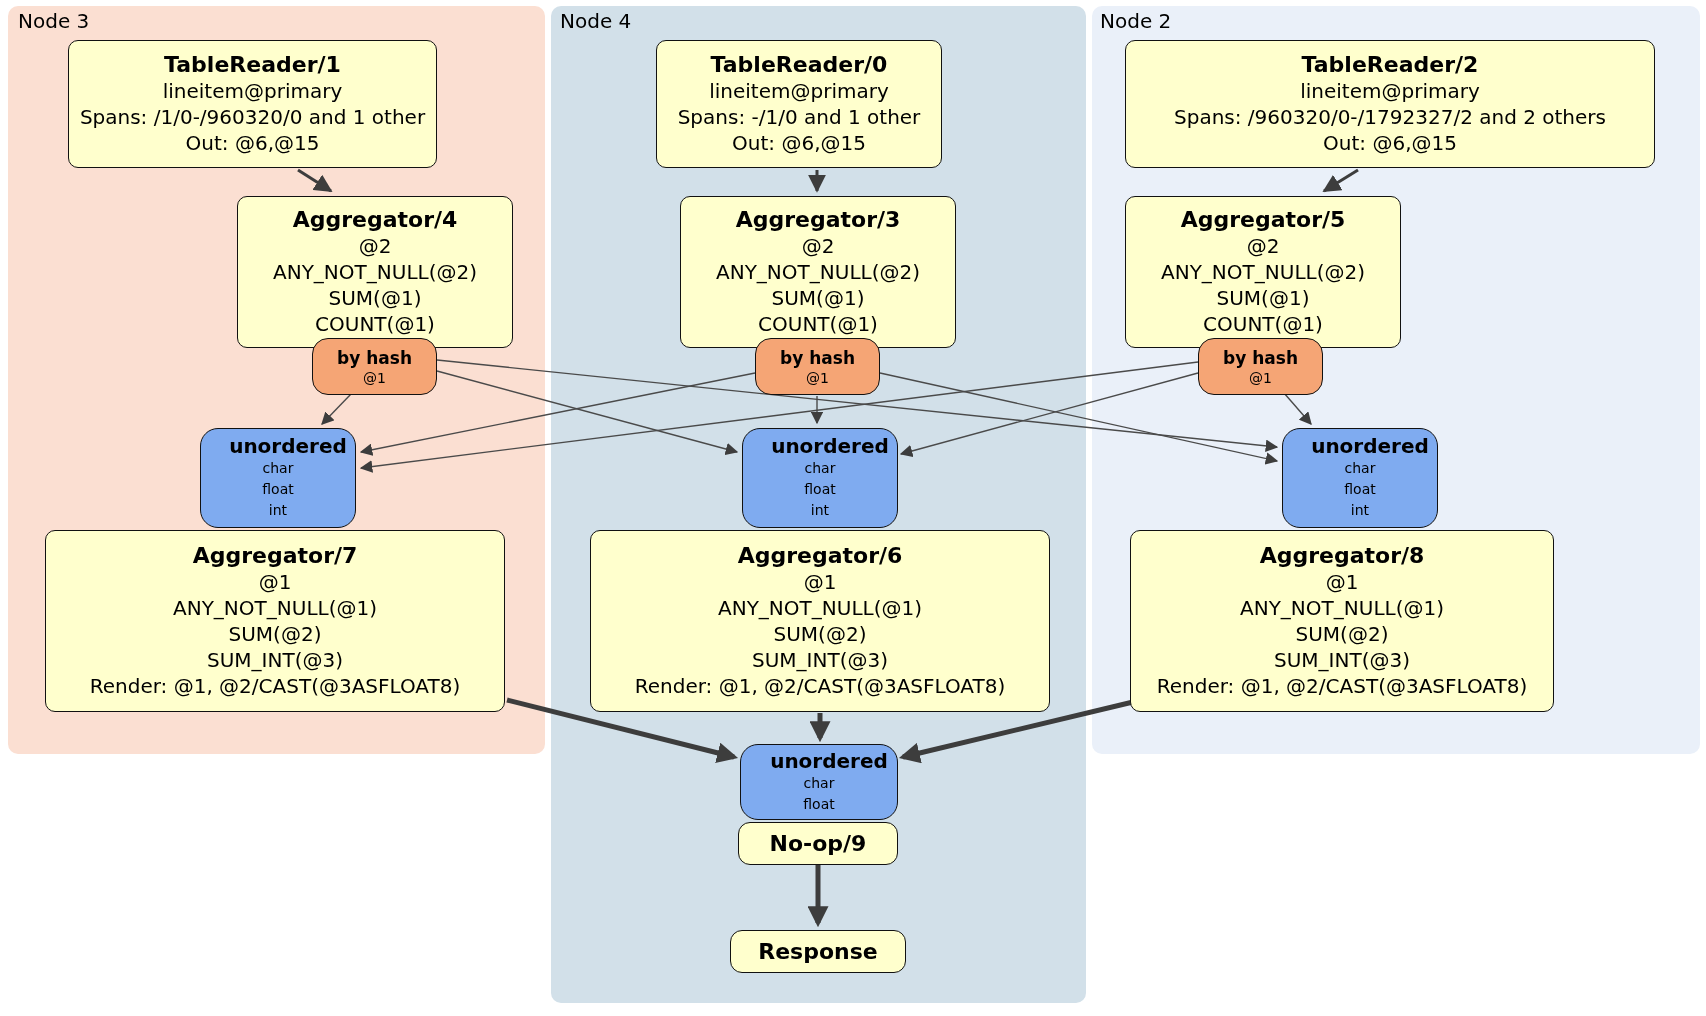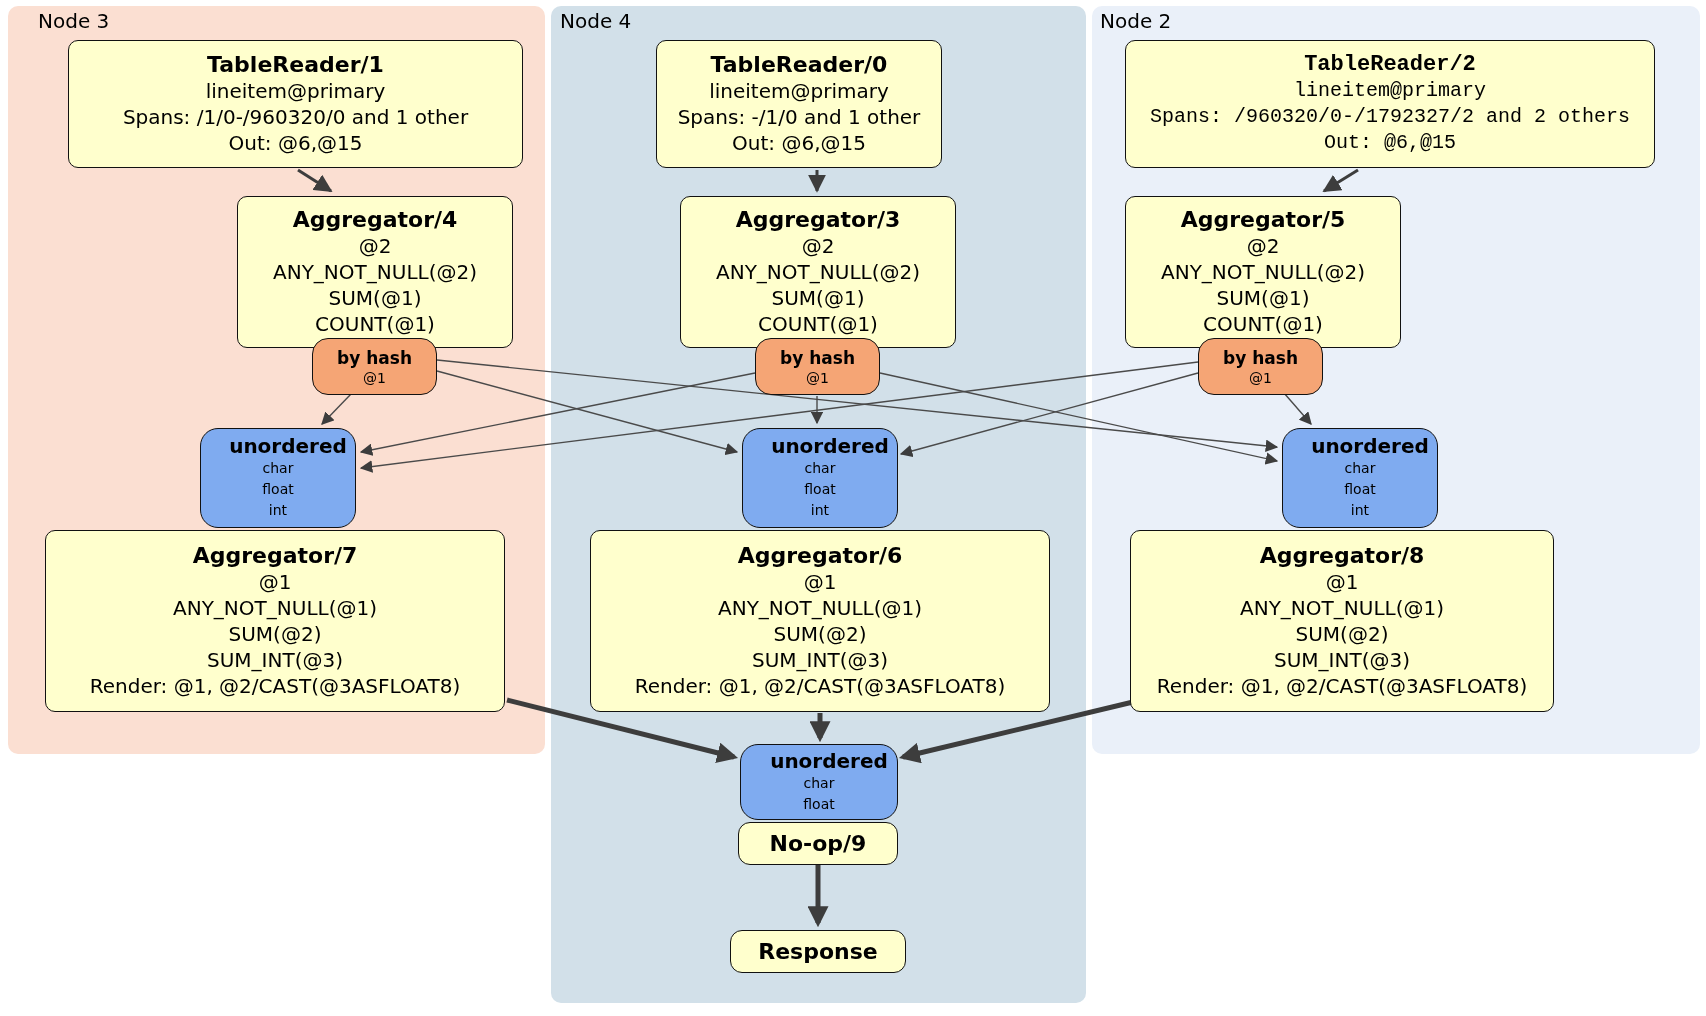--- a/index.html
+++ b/index.html
@@ -39,21 +39,21 @@
 </style>
 </head>
 <body>
 
 <div id="canvas">
 
   <div class="panel" style="left:8px;top:6px;width:537px;height:748px;background:#fbdfd2;"></div>
   <div class="panel" style="left:551px;top:6px;width:535px;height:997px;background:#d2e0e9;"></div>
   <div class="panel" style="left:1092px;top:6px;width:608px;height:748px;background:#eaf0f9;"></div>
 
-  <div class="panel-label" style="left:18px;top:9px;margin-left:20px;">Node 3</div>
+  <div class="panel-label" style="left:18px;top:9px;">Node 3</div>
   <div class="panel-label" style="left:560px;top:9px;">Node 4</div>
   <div class="panel-label" style="left:1100px;top:9px;">Node 2</div>
 
   <svg id="edges" width="1706" height="1016">
     <defs>
       <marker id="aS" viewBox="0 0 10 10" refX="9" refY="5" markerWidth="9" markerHeight="9" orient="auto-start-reverse">
         <path d="M0,0 L10,5 L0,10 z" fill="#3d3d3d"></path>
       </marker>
       <marker id="aM" viewBox="0 0 10 10" refX="9" refY="5" markerWidth="6" markerHeight="6" orient="auto-start-reverse">
         <path d="M0,0 L10,5 L0,10 z" fill="#3d3d3d"></path>
@@ -76,33 +76,33 @@
     <line x1="298" y1="170" x2="331" y2="191" stroke="#3d3d3d" stroke-width="3" marker-end="url(#aM)"></line>
     <line x1="817" y1="170" x2="817" y2="191" stroke="#3d3d3d" stroke-width="3" marker-end="url(#aM)"></line>
     <line x1="1358" y1="170" x2="1324" y2="191" stroke="#3d3d3d" stroke-width="3" marker-end="url(#aM)"></line>
 
     <line x1="507" y1="700" x2="734" y2="757" stroke="#3d3d3d" stroke-width="5" marker-end="url(#aL)"></line>
     <line x1="820" y1="713" x2="820" y2="738" stroke="#3d3d3d" stroke-width="5" marker-end="url(#aL)"></line>
     <line x1="1133" y1="702" x2="903" y2="757" stroke="#3d3d3d" stroke-width="5" marker-end="url(#aL)"></line>
     <line x1="818" y1="865" x2="818" y2="923" stroke="#3d3d3d" stroke-width="5" marker-end="url(#aL)"></line>
   </svg>
 
-  <div class="pbox" style="left:68px;top:40px;width:455px;height:128px;">
+  <div class="pbox" style="left:68px;top:40px;width:369px;height:128px;">
     <div class="btitle">TableReader/1</div>
     <div class="bline">lineitem@primary</div>
     <div class="bline">Spans: /1/0-/960320/0 and 1 other</div>
     <div class="bline">Out: @6,@15</div>
   </div>
   <div class="pbox" style="left:656px;top:40px;width:286px;height:128px;">
     <div class="btitle">TableReader/0</div>
     <div class="bline">lineitem@primary</div>
     <div class="bline">Spans: -/1/0 and 1 other</div>
     <div class="bline">Out: @6,@15</div>
   </div>
-  <div class="pbox" style="left:1125px;top:40px;width:530px;height:128px;font-family:Liberation Mono, monospace;">
+  <div class="pbox" style="left:1125px;top:40px;width:530px;height:128px;">
     <div class="btitle">TableReader/2</div>
     <div class="bline">lineitem@primary</div>
     <div class="bline">Spans: /960320/0-/1792327/2 and 2 others</div>
     <div class="bline">Out: @6,@15</div>
   </div>
 
   <div class="pbox" style="left:237px;top:196px;width:276px;height:152px;align-items:center;">
     <div class="btitle">Aggregator/4</div>
     <div class="bline">@2</div>
     <div class="bline">ANY_NOT_NULL(@2)</div>

